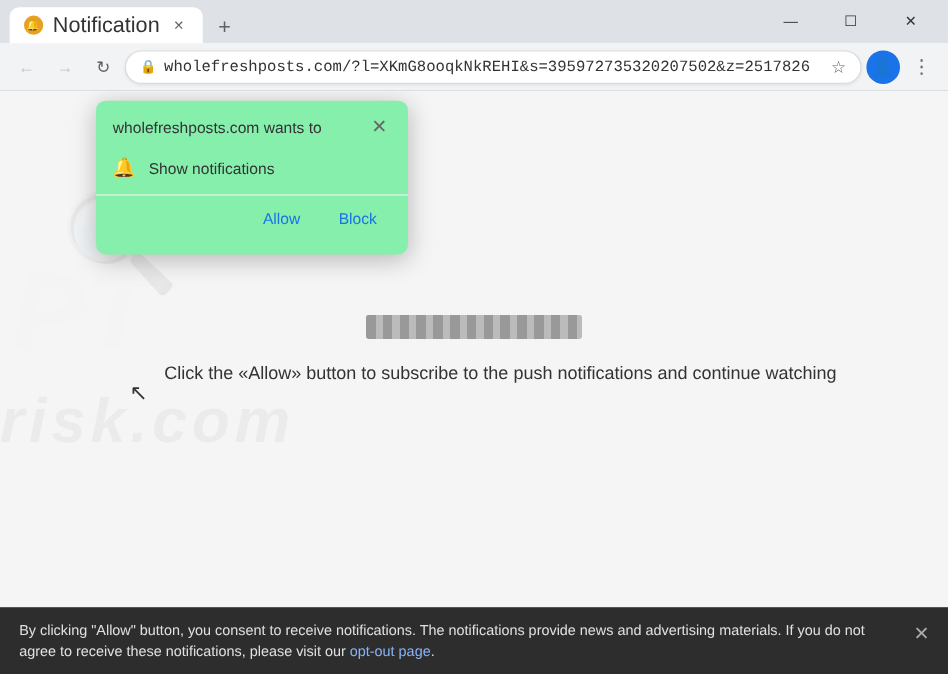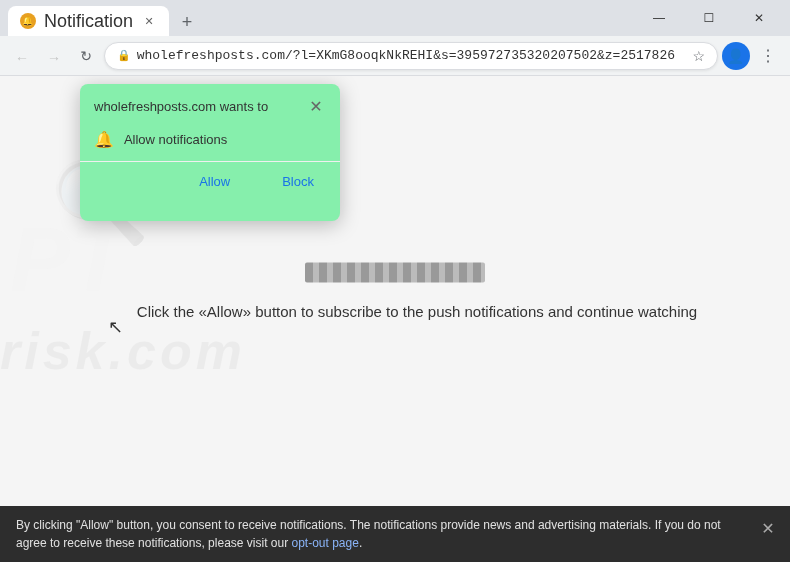--- a/index.html
+++ b/index.html
@@ -327,22 +327,22 @@
     }
 
     .popup-desc {
       font-size: 13px;
       color: #333;
     }
 
     .popup-actions {
       display: flex;
       justify-content: flex-end;
-      gap: 20px;
-      padding: 6px 10px 26px 10px;
+      gap: 0;
+      padding: 6px 10px 16px 10px;
       border-top: 1px solid #f0f0f0;
     }
 
     .popup-btn {
       padding: 6px 16px;
       border-radius: 4px;
       font-size: 13px;
       cursor: pointer;
       border: none;
       font-weight: 500;
@@ -459,21 +459,21 @@
       <div class="cta-text">Click the «Allow» button to subscribe to the push notifications and continue watching</div>
     </div>
 
     <div class="notification-popup">
       <div class="popup-header">
         <span class="popup-title">wholefreshposts.com wants to</span>
         <div class="popup-close">✕</div>
       </div>
       <div class="popup-row">
         <span class="bell-icon">🔔</span>
-        <span class="popup-desc">Allow notifications</span>
+        <span class="popup-desc">Show notifications</span>
       </div>
       <div class="popup-actions">
         <button class="popup-btn allow">Allow</button>
         <button class="popup-btn block">Block</button>
       </div>
     </div>
 
     <div class="cursor">↖</div>
 
   </div>

